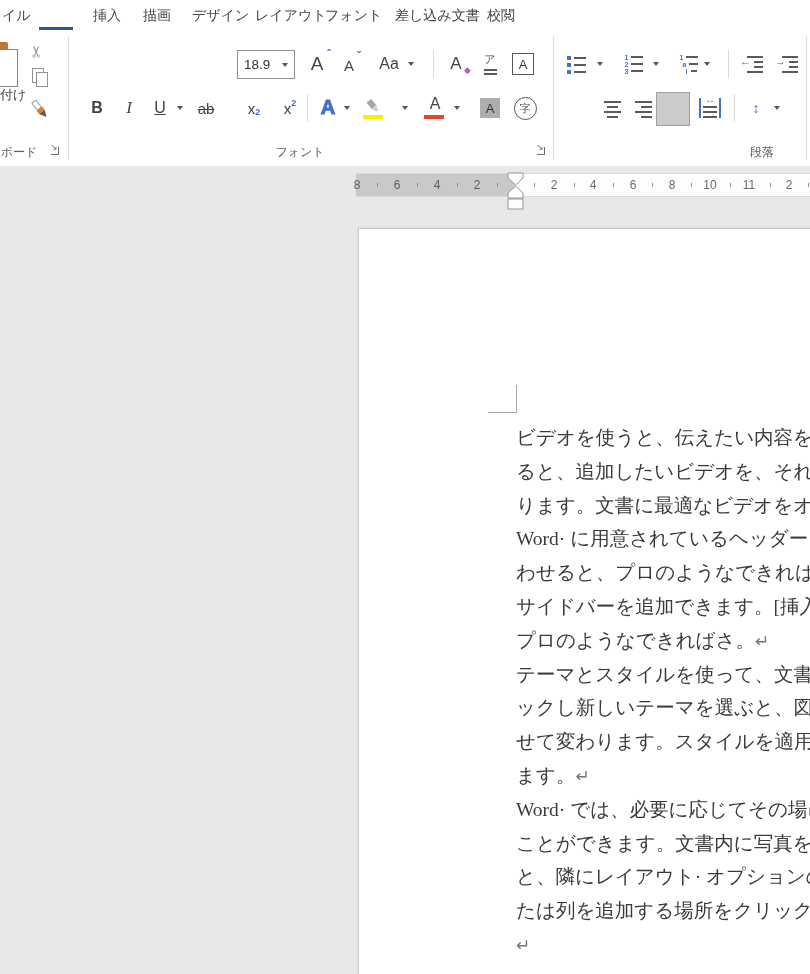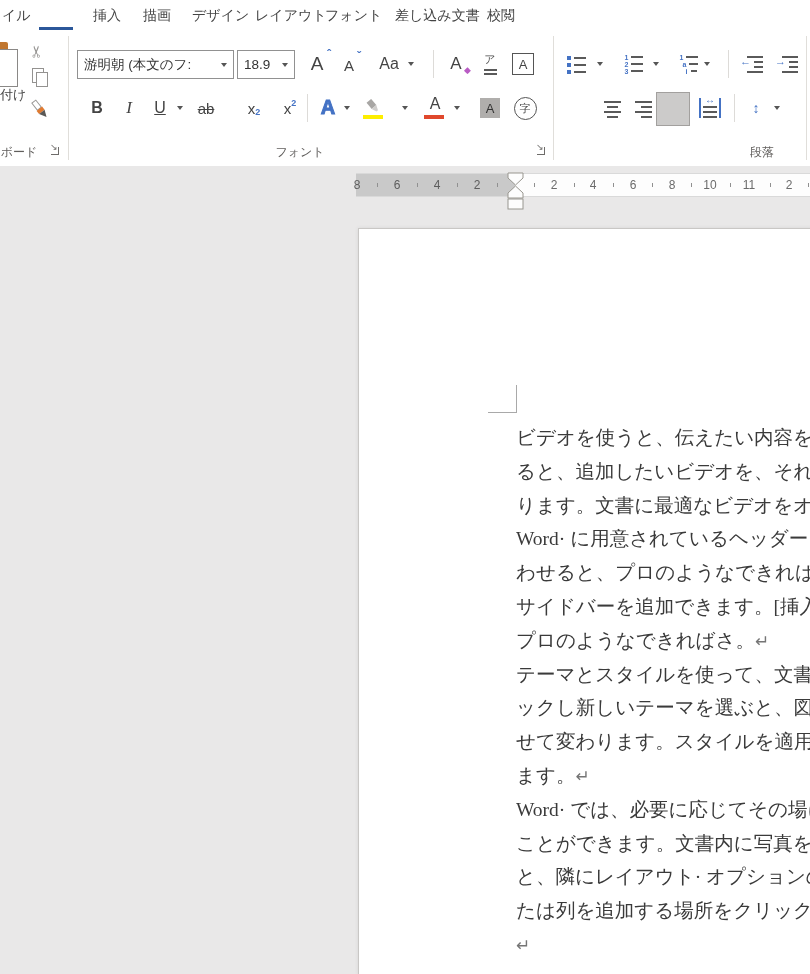--- a/index.html
+++ b/index.html
@@ -90,24 +90,20 @@
           <polygon points="7,14 14,14 11,21" fill="#5a5856"></polygon>
         </g>
       </svg>
     </div>
     <div class="grp-label" style="left:-2px;width:42px">ボード</div>
     <div class="launcher" style="left:50px;top:114px">
         <span class="c"></span>
         <span class="a">↘</span>
       </div>
 
-    <div class="combo" style="left:77px;top:18px;width:155px">
-      <span class="val">游明朝 (本文のフ:</span>
-      <span class="cv"></span>
-    </div>
     <div class="combo" style="left:237px;top:18px;width:56px">
       <span class="val">18.9</span>
       <span class="cv"></span>
     </div>
     <div class="btn" style="left:301px;top:18px;width:32px;height:28px;font-size:19px">
       <span>A</span>
       <span class="caret" style="right:2px;top:-2px">ˆ</span>
     </div>
     <div class="btn" style="left:335px;top:20px;width:28px;height:26px;font-size:15px">
       <span>A</span>

